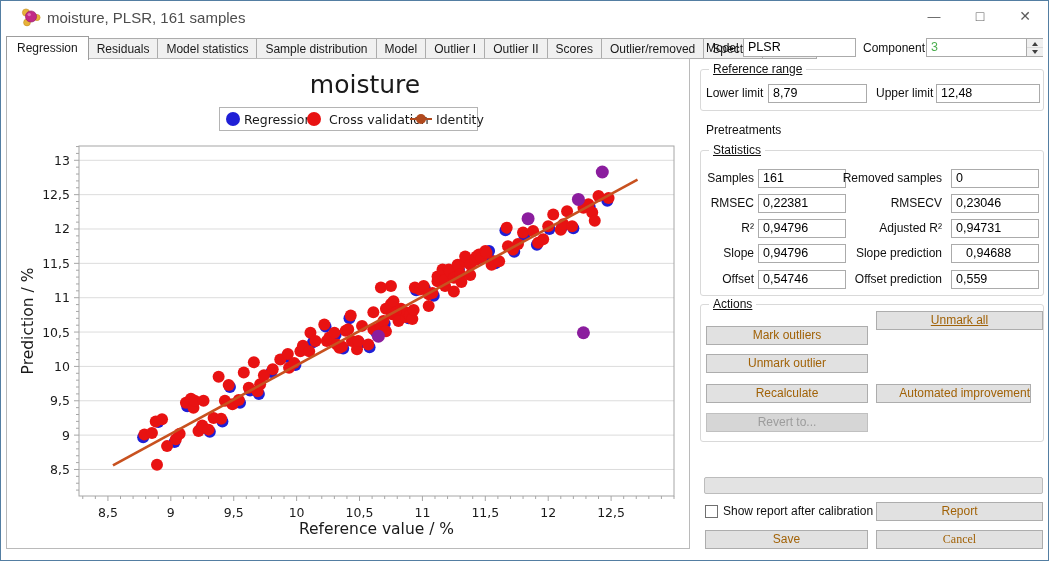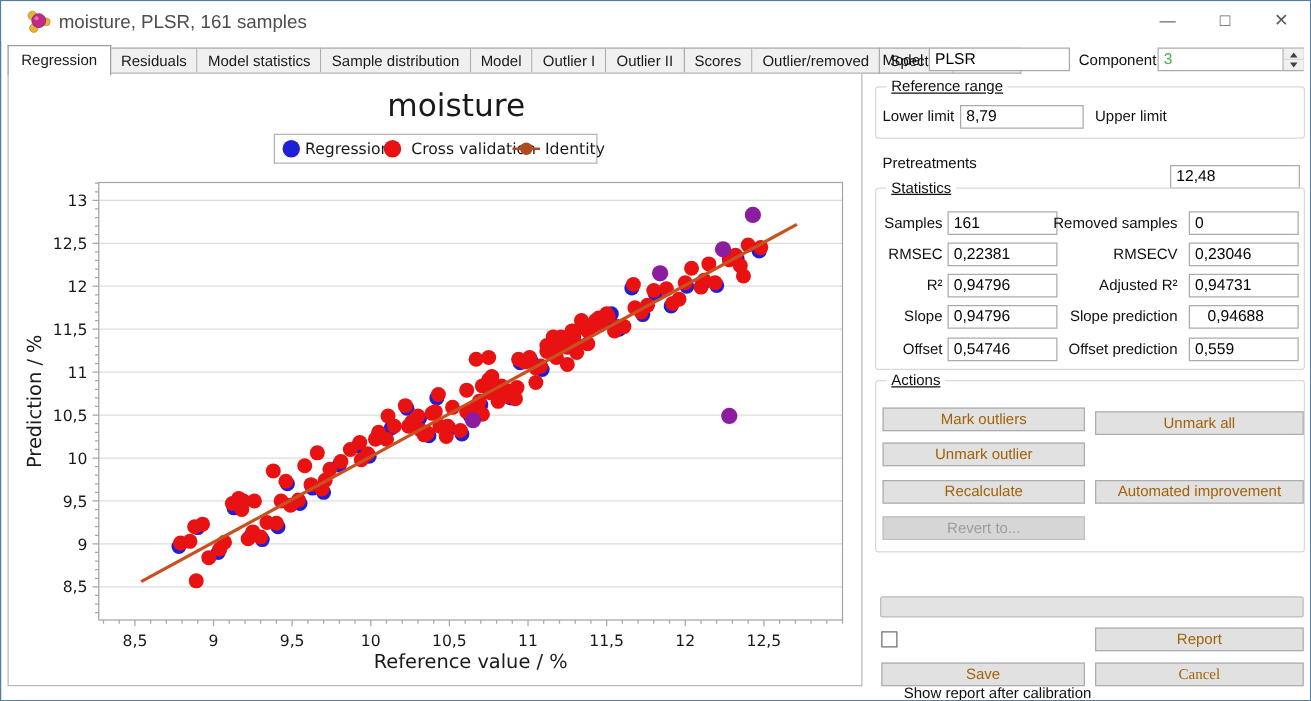--- a/index.html
+++ b/index.html
@@ -452,21 +452,21 @@
         </div>
     </div>
   </div>
 
   <div class="groupbox" style="left:699px; top:68px; width:344px; height:42px;">
     <span class="gb-title">Reference range</span>
   </div>
   <div class="panel-label" style="left:705px; top:83px;">Lower limit</div>
   <div class="tbox" style="left:767px; top:83px; width:99px;">8,79</div>
   <div class="panel-label" style="left:875px; top:83px;">Upper limit</div>
-  <div class="tbox" style="left:935px; top:83px; width:104px;margin-top:48px;">12,48</div>
+  <div class="tbox" style="left:935px; top:83px; width:104px;">12,48</div>
 
   <div class="panel-label" style="left:705px; top:120px;">Pretreatments</div>
 
   <div class="groupbox" style="left:699px; top:149px; width:344px; height:146px;">
     <span class="gb-title">Statistics</span>
   </div>
 
   <div class="panel-label r" style="left:700px; top:168px; width:53px;">Samples</div>
   <div class="tbox" style="left:757px; top:168px; width:88px;">161</div>
   <div class="panel-label r" style="left:820px; top:168px; width:121px;">Removed samples</div>
@@ -489,28 +489,28 @@
 
   <div class="panel-label r" style="left:700px; top:269px; width:53px;">Offset</div>
   <div class="tbox" style="left:757px; top:269px; width:88px;">0,54746</div>
   <div class="panel-label r" style="left:820px; top:269px; width:121px;">Offset prediction</div>
   <div class="tbox" style="left:950px; top:269px; width:88px;">0,559</div>
 
   <div class="groupbox" style="left:699px; top:303px; width:344px; height:138px;">
     <span class="gb-title">Actions</span>
   </div>
   <button class="btn" style="left:705px; top:325px; width:162px;">Mark outliers</button>
-  <button class="btn" style="left:875px; top:328px; width:167px;">Unmark all</button>
+  <button class="btn" style="left:875px; top:310px; width:167px;text-decoration:underline;">Unmark all</button>
   <button class="btn" style="left:705px; top:353px; width:162px;">Unmark outlier</button>
   <button class="btn" style="left:705px; top:383px; width:162px;">Recalculate</button>
-  <button class="btn" style="left:875px; top:383px; width:167px;">Automated improvement</button>
+  <button class="btn" style="left:875px; top:383px; width:155px;text-align:right;">Automated improvement</button>
   <button class="btn disabled" style="left:705px; top:412px; width:162px;">Revert to...</button>
 
   <div class="progress"></div>
 
   <div class="checkbox"></div>
-  <div class="panel-label" style="left:722px; top:502px; height:16px; line-height:16px;margin-top:43px;">Show report after calibration</div>
+  <div class="panel-label" style="left:722px; top:502px; height:16px; line-height:16px;">Show report after calibration</div>
   <button class="btn" style="left:875px; top:501px; width:167px;">Report</button>
 
   <button class="btn" style="left:704px; top:529px; width:163px;">Save</button>
   <button class="btn" style="left:875px; top:529px; width:167px;font-family:Liberation Serif, serif;">Cancel</button>
 
 </div>
 
 </body></html>

